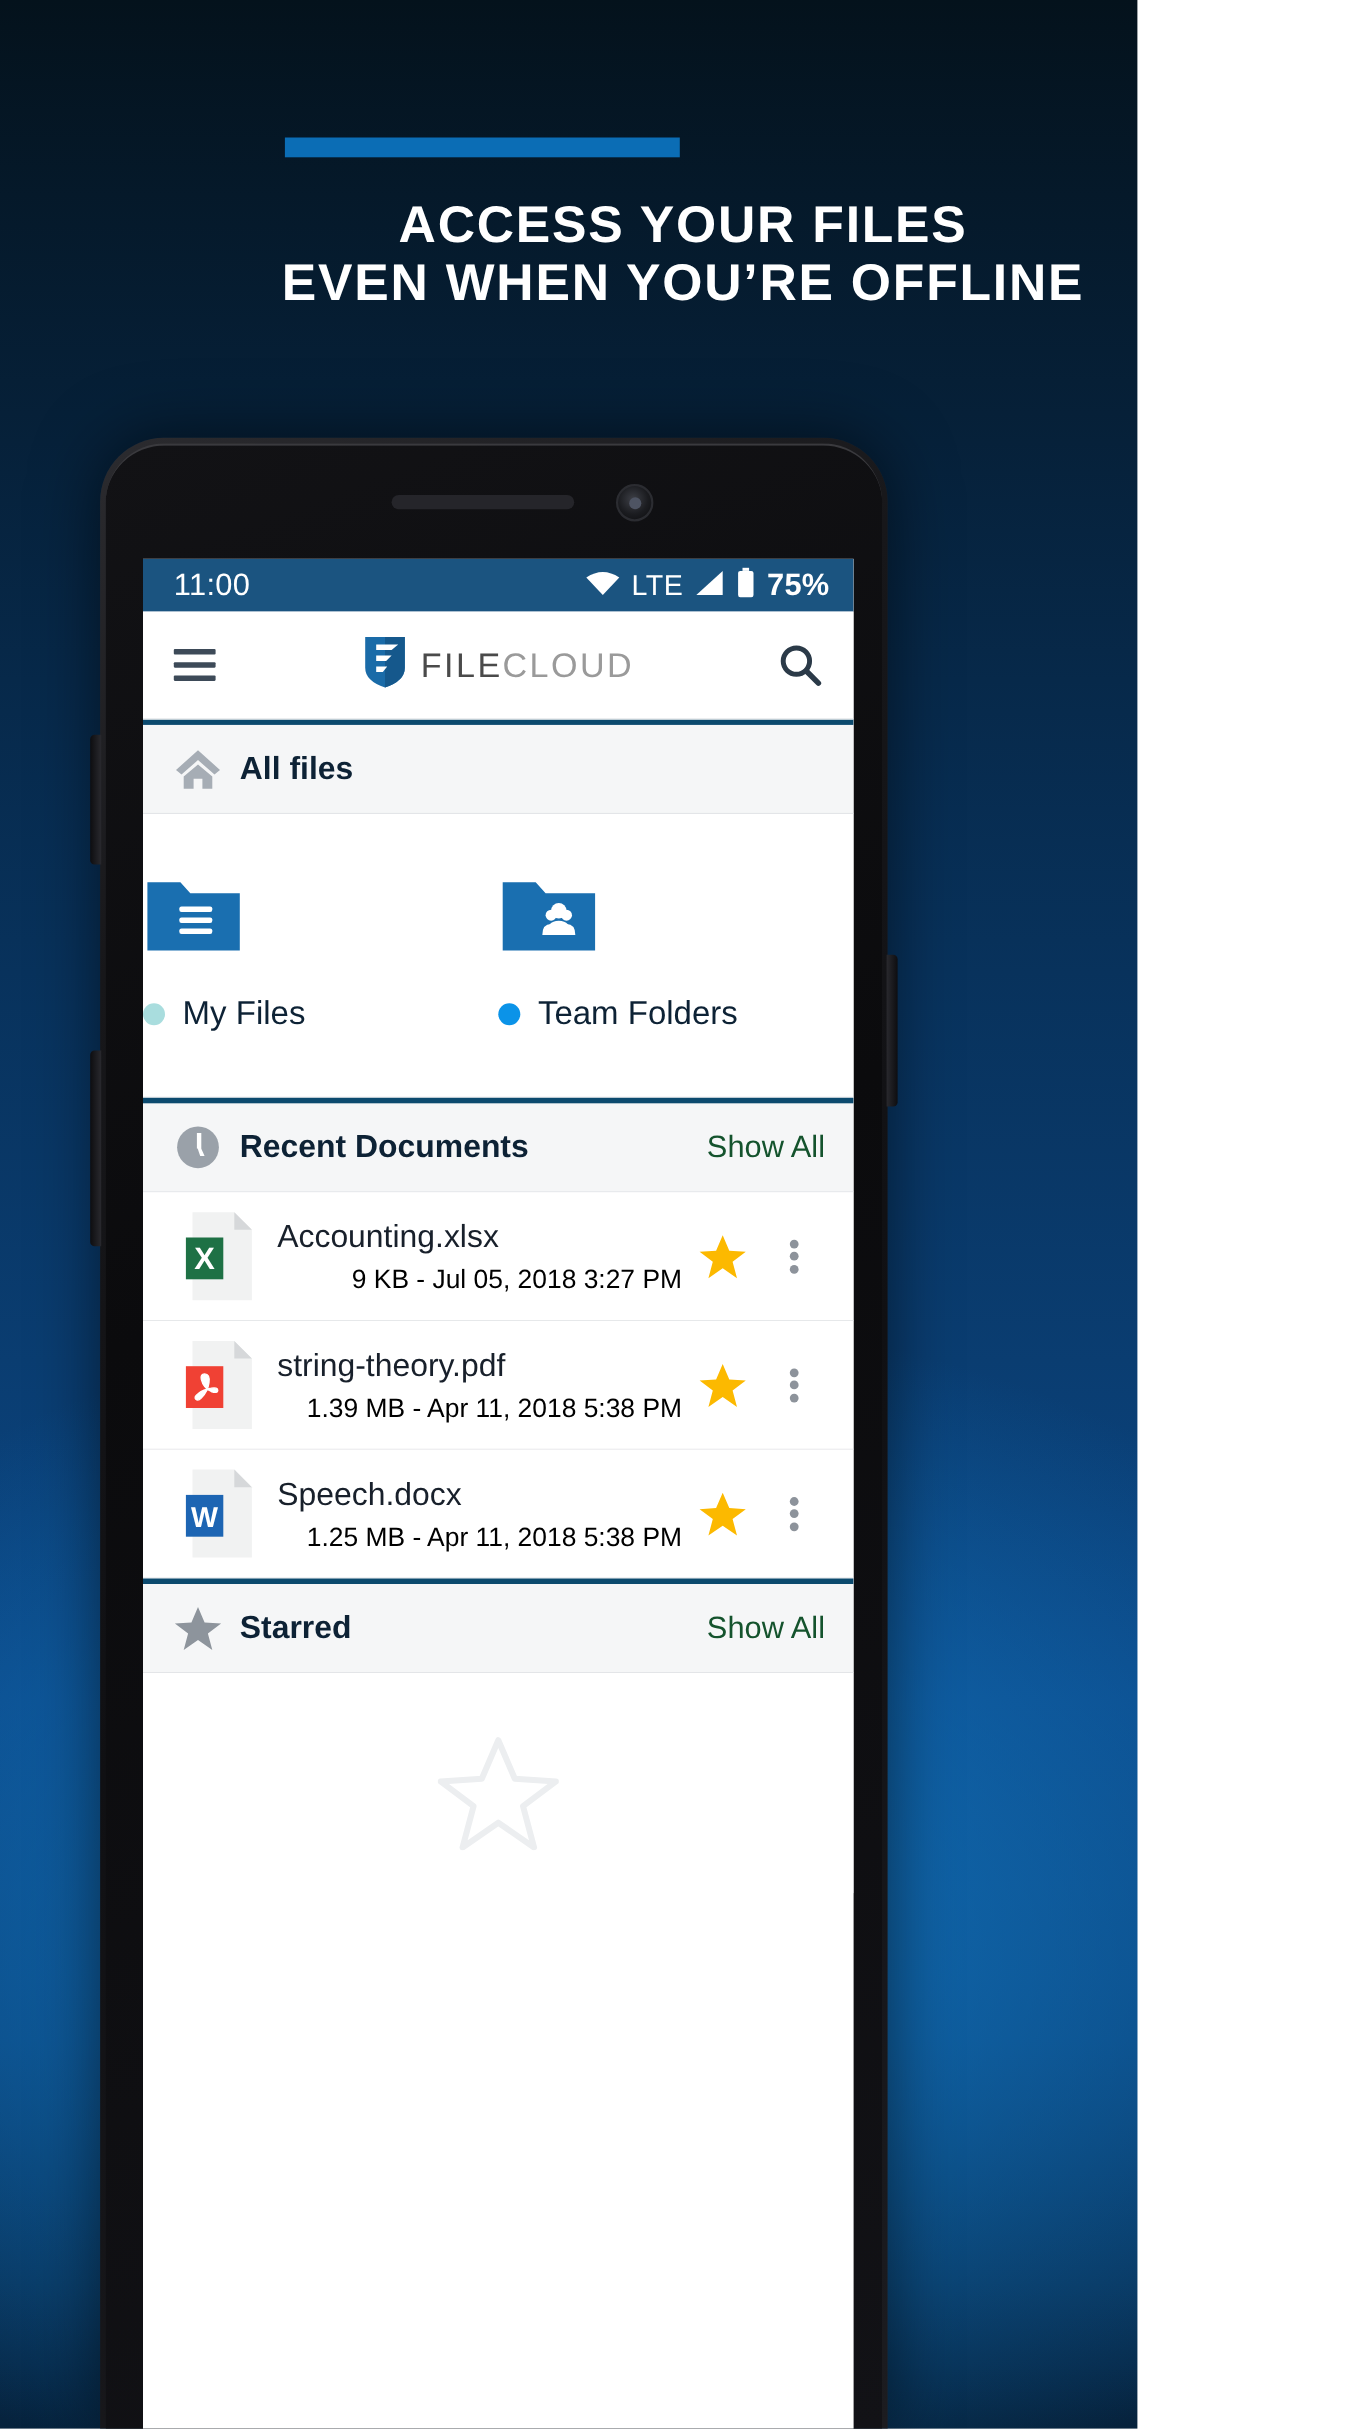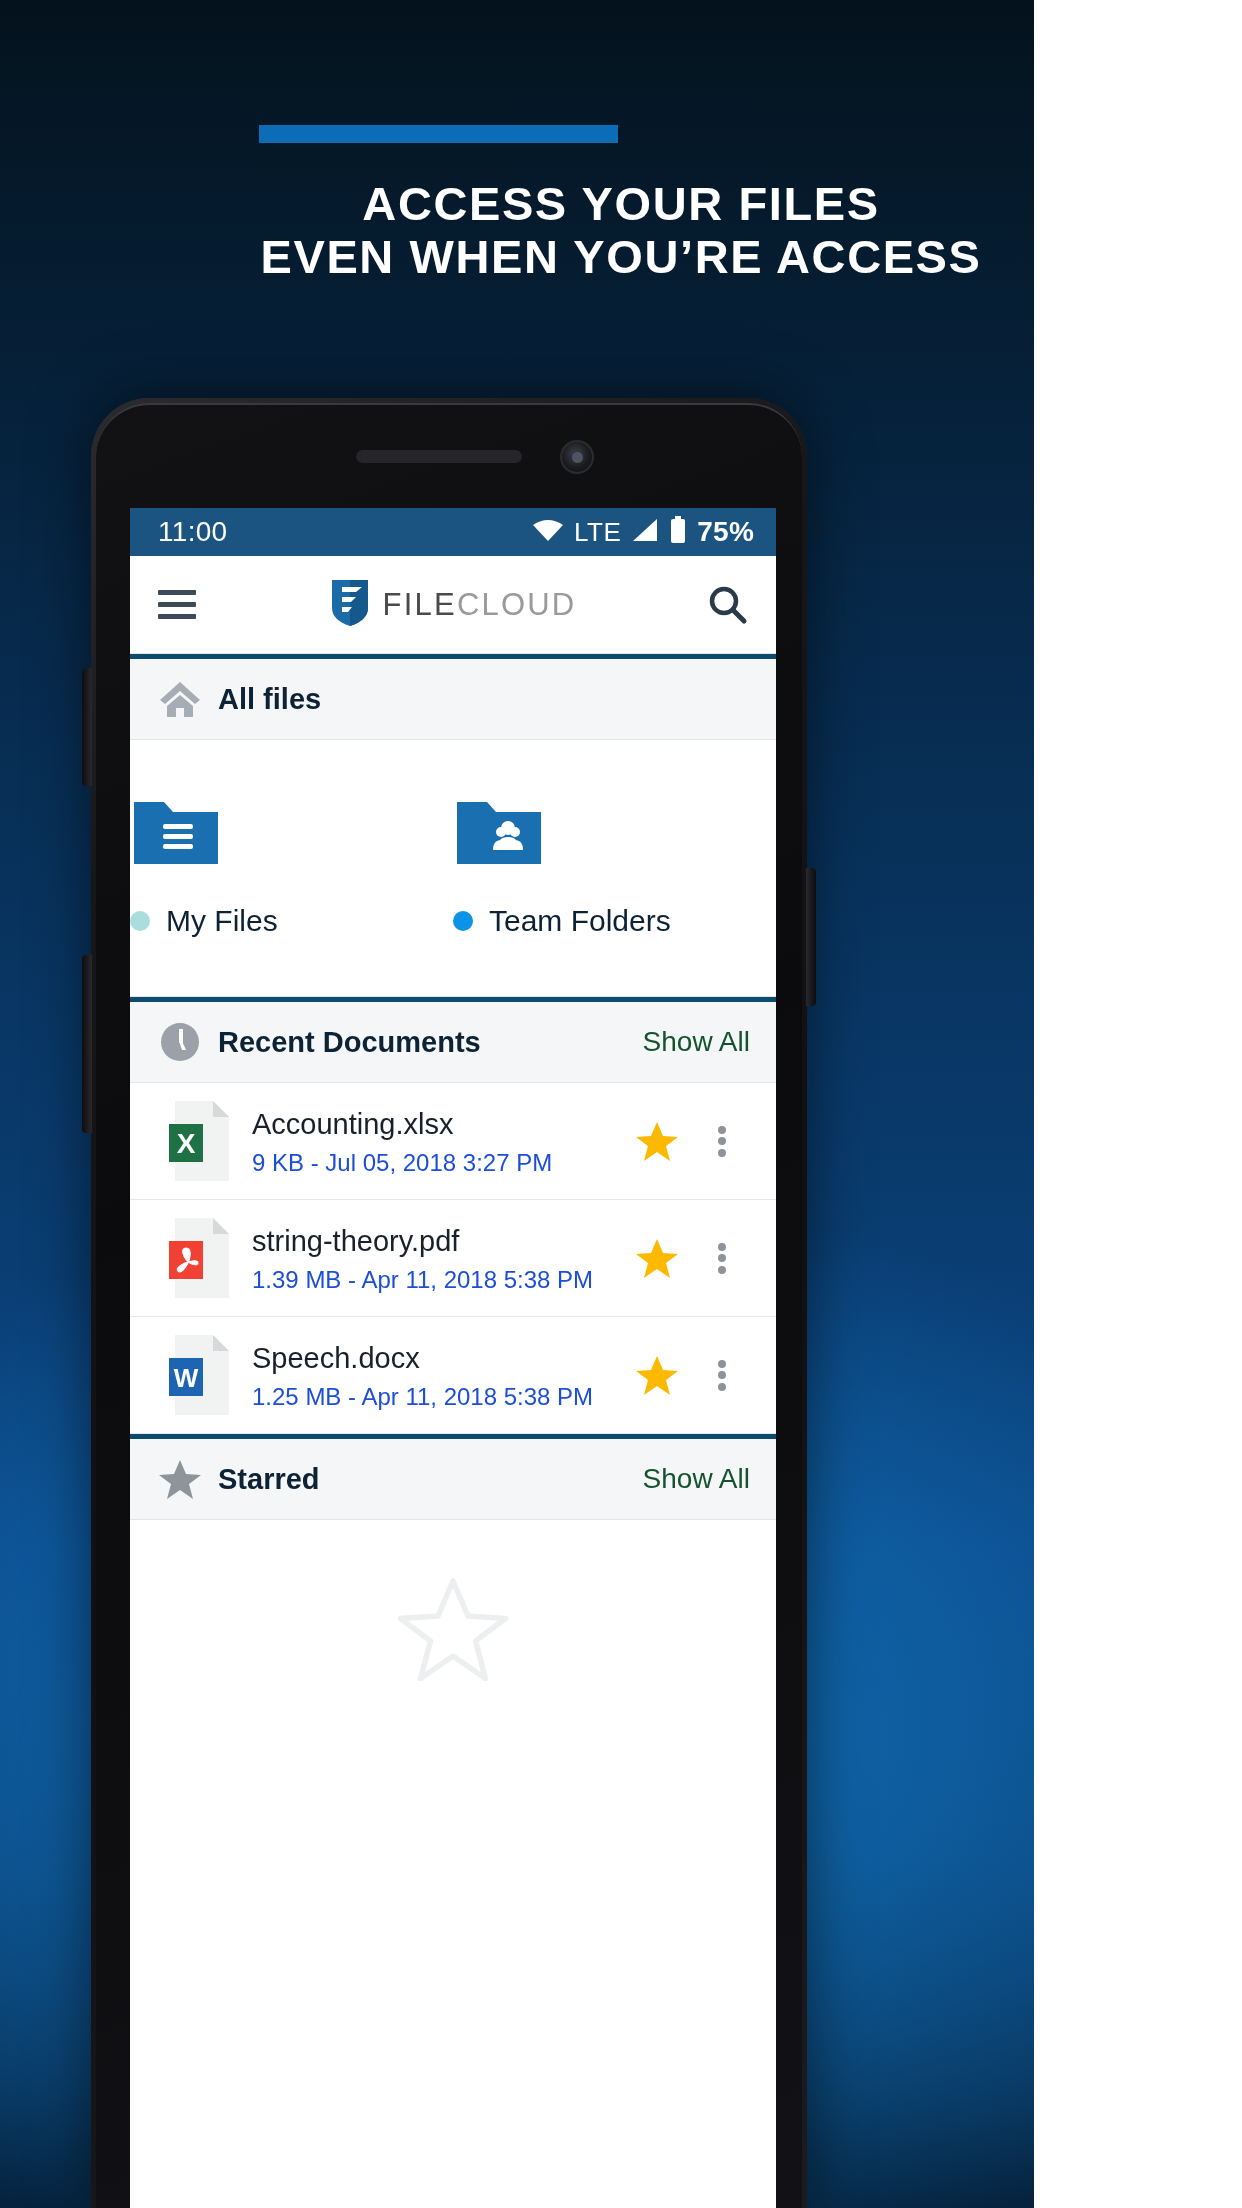--- a/index.html
+++ b/index.html
@@ -158,41 +158,41 @@
   .file-row {
     height: 117px; background: #fff;
     display: flex; align-items: center;
     padding: 0 26px 0 28px;
     border-bottom: 1px solid #e6e8ea;
     cursor: pointer;
   }
   .file-ic { width: 86px; display: flex; align-items: center; justify-content: center; }
   .file-meta { margin-left: 8px; flex: 1; }
   .file-name { font-size: 29px; color: #18202b; line-height: 36px; }
-  .file-sub { font-size: 24px; color: #1d4ed8; margin-top: 7px; line-height: 28px; }
+  .file-sub { font-size: 24px; color: #000000; margin-top: 7px; line-height: 28px; text-align: right; }
   .star-cell { width: 74px; display: flex; justify-content: center; }
   .dots-cell { width: 56px; display: flex; justify-content: center; cursor: pointer; }
   .kdot { width: 8px; height: 8px; border-radius: 50%; background: #8d939b; margin: 3.5px 0; }
 
   .starred-empty {
     background: #ffffff; height: 200px;
     display: flex; align-items: flex-start; justify-content: center;
     padding-top: 56px;
   }
 </style>
 </head>
 <body>
 
 <div class="stage">
 
   <div class="promo-bar"></div>
 
   <div class="promo-title">
     <span>ACCESS YOUR FILES</span>
-    <span class="l2">EVEN WHEN YOU’RE ACCESS</span>
+    <span class="l2">EVEN WHEN YOU’RE OFFLINE</span>
   </div>
 
   <div class="phone">
     <div class="phone-inner-edge"></div>
     <div class="speaker"></div>
     <div class="camera">
       <div class="camera-dot"></div>
     </div>
     <div class="btn-left-1"></div>
     <div class="btn-left-2"></div>

